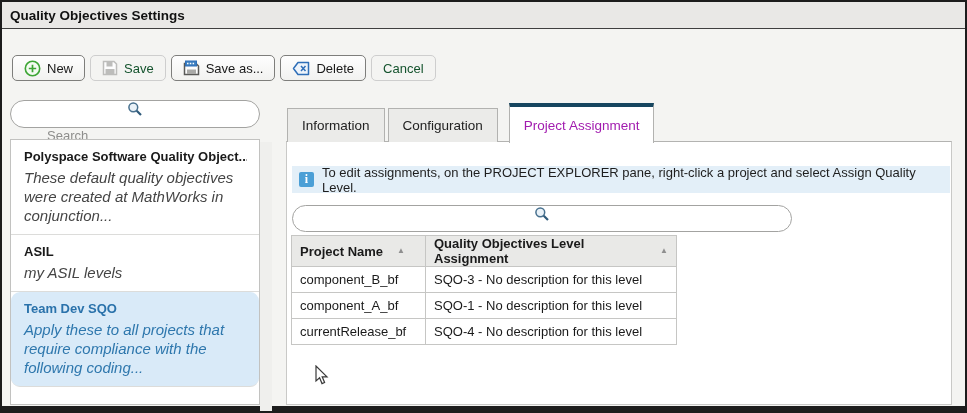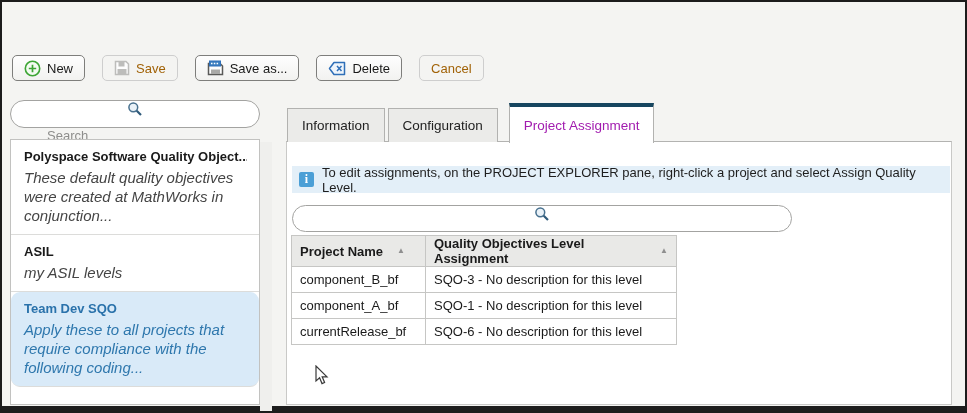--- a/index.html
+++ b/index.html
@@ -8,27 +8,27 @@
     border:2px solid #1c1c1c;background:#f4f4f2;overflow:hidden;
     font-family:"Liberation Sans", sans-serif;
   }
   
   .titlebar{
     position:absolute;left:0;top:0;right:0;height:26px;background:#e9e8e6;
     border-bottom:1px solid #3f3f3f;display:flex;align-items:center;
     padding-left:8px;font-weight:bold;font-size:13.5px;color:#111;
   }
   
-  .toolbar{position:absolute;left:10px;top:53px;display:flex;gap:17px;align-items:center;}
+  .toolbar{position:absolute;left:10px;top:53px;display:flex;gap:5px;align-items:center;}
   .btn{
     height:26px;display:inline-flex;align-items:center;gap:6px;padding:0 11px;
     border:1px solid #7e7e7c;border-radius:5px;background:linear-gradient(#fefefe,#f2f2f0);
     font-size:13px;color:#191919;cursor:default;box-sizing:border-box;
   }
-  .btn.disabled{border-color:#cecece;color:#a16207;background:transparent;}
+  .btn.disabled{border-color:#cecece;color:#14532d;background:transparent;}
   .btn svg{display:block;}
   
   .searchpill{
     position:absolute;display:flex;align-items:center;gap:6px;padding:0 9px;
     border:1px solid #a3a3a1;border-radius:14px;background:#fff;box-sizing:border-box;flex-direction:column;
   }
   .searchpill input{
     border:none;outline:none;flex:1;font-family:"Liberation Sans",sans-serif;
     font-size:13px;color:#333;background:transparent;min-width:0;
   }
@@ -86,20 +86,23 @@
   
   .bottom-bar{position:absolute;left:0;right:0;bottom:0;height:5px;background:#1d1d1d;z-index:2;}
   
   .cursor{position:absolute;left:313px;top:363px;z-index:6;}
 </style>
 </head>
 <body>
 
 <div class="window">
 
+  <div class="titlebar">
+    <span>Quality Objectives Settings</span>
+  </div>
 
   <div class="toolbar">
     <button class="btn">
       <span>
           <svg width="17" height="17" viewBox="0 0 17 17">
             <circle cx="8.5" cy="8.5" r="7.2" fill="#f4fbf2" stroke="#3da535" stroke-width="1.6"></circle>
             <path d="M8.5 4.8v7.4M4.8 8.5h7.4" stroke="#3da535" stroke-width="1.7" fill="none"></path>
           </svg>
         </span>
       <span>New</span>
@@ -212,21 +215,21 @@
       <tr>
         <td>component_B_bf</td>
         <td>SQO-3 - No description for this level</td>
       </tr>
       <tr>
         <td>component_A_bf</td>
         <td>SQO-1 - No description for this level</td>
       </tr>
       <tr>
         <td>currentRelease_bf</td>
-        <td>SQO-6 - No description for this level</td>
+        <td>SQO-4 - No description for this level</td>
       </tr>
     </tbody>
   </table>
 
   <div class="bottom-bar"></div>
 
   <div class="cursor">
     <svg width="16" height="22" viewBox="0 0 16 22">
         <path d="M1 1 L1 16 L4.6 12.8 L7 18.6 L9.6 17.5 L7.2 11.8 L12 11.8 Z" fill="#ffffff" stroke="#3a3a3a" stroke-width="1.2"></path>
       </svg>

